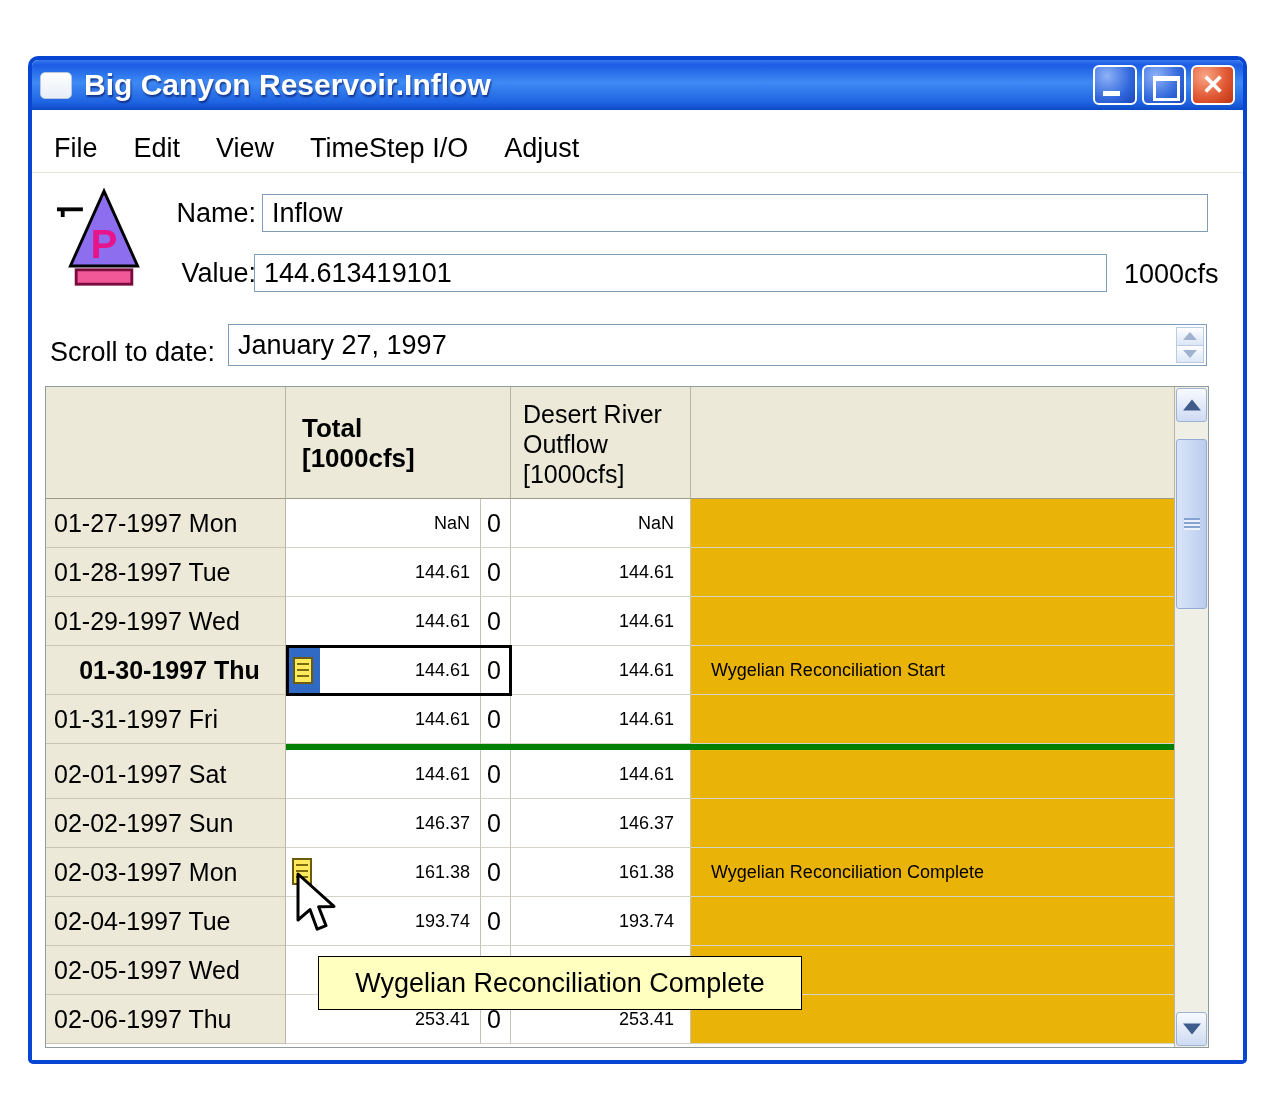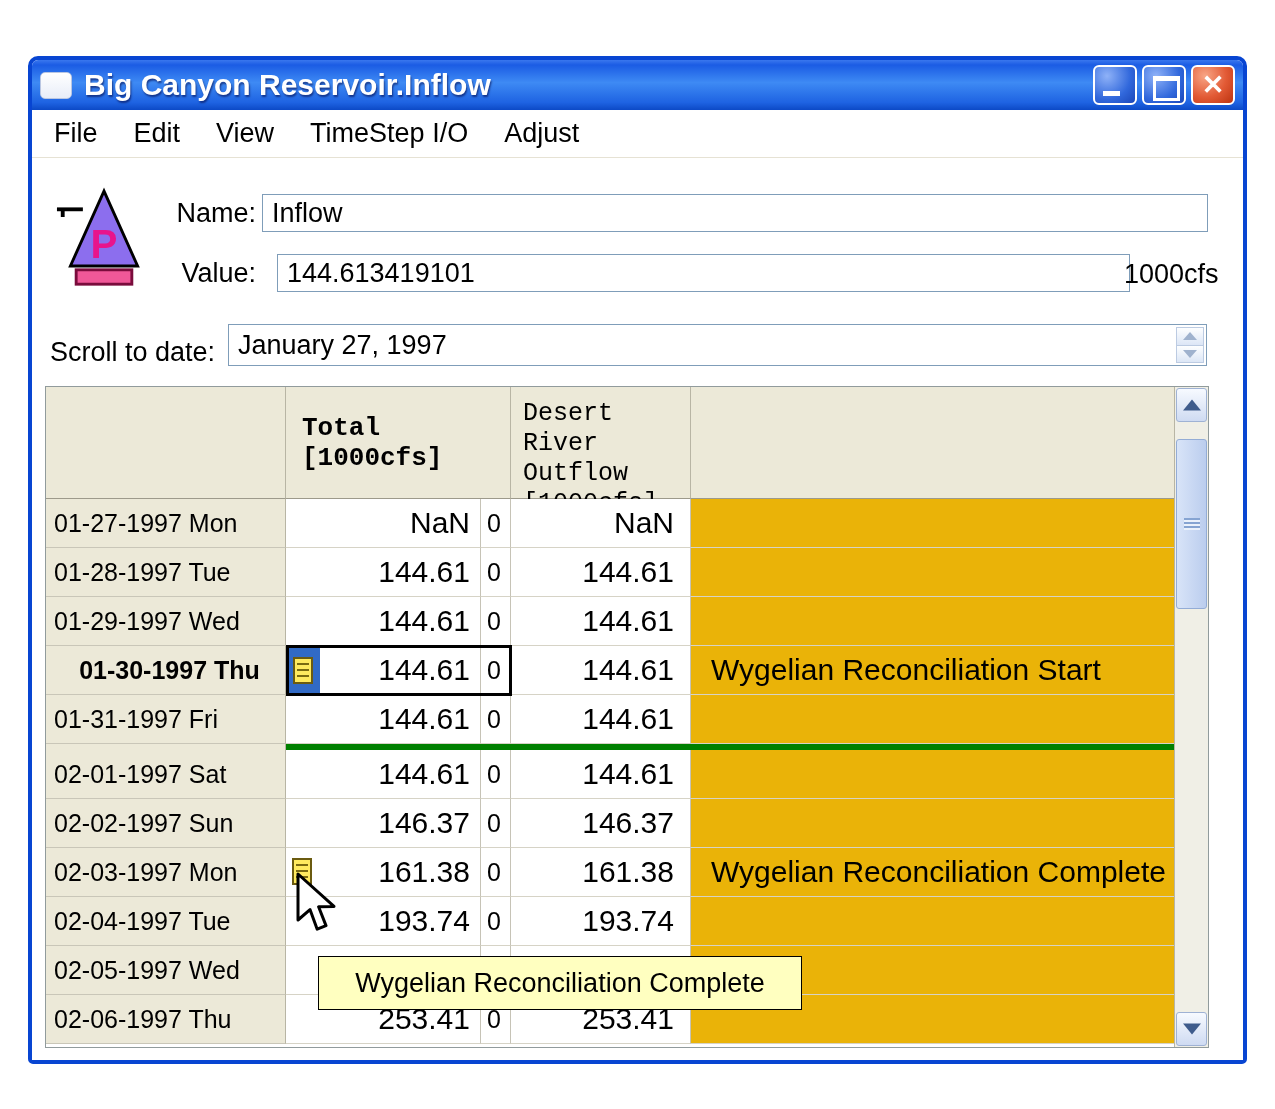--- a/index.html
+++ b/index.html
@@ -22,61 +22,61 @@
   .tbtn.close { background:radial-gradient(circle at 30% 25%, #F8A585, #E25A35 55%, #BC3310); }
   .tbtn.min::after { content:""; position:absolute; left:8px; bottom:7px; width:17px; height:5px; background:#fff; }
   .tbtn.max::after { content:""; position:absolute; left:9px; top:9px; width:21px; height:17px;
                      border:3px solid #fff; border-top-width:5px; }
   .tbtn.close span { position:absolute; left:0; top:0; right:0; bottom:0; display:flex; align-items:center;
                      justify-content:center; color:#fff; font-size:27px; font-weight:bold; }
 
   .client { position:absolute; left:0; top:50px; right:0; bottom:0; background:#fff; }
 
   
-  .menubar { position:absolute; left:0; top:0; right:0; height:48px; background:#fff;
+  .menubar { position:absolute; left:0; top:15px; right:0; height:48px; background:#fff;
              border-bottom:1px solid #E6E2D4; display:flex; align-items:center; padding:0 22px; }
   .menu-item { font-size:27px; color:#000; margin-right:36px; white-space:nowrap; }
 
   
   .slot-icon { position:absolute; left:24px; top:76px; width:96px; height:110px; }
   .fld-label { position:absolute; font-size:27px; color:#000; text-align:right; line-height:38px; }
   .lbl-name  { left:128px; top:84px;  width:96px; }
   .lbl-value { left:128px; top:144px; width:96px; }
   .lbl-scroll{ left:18px;  top:221px; width:176px; text-align:left; line-height:42px; }
   .xp-input { position:absolute; background:#fff; border:1px solid #7F9DB9; font-size:27px;
               color:#000; padding:0 9px; line-height:36px; white-space:nowrap; overflow:hidden; }
   .in-name  { left:230px; top:84px;  width:946px; height:38px; }
-  .in-value { left:222px; top:144px; width:853px; height:38px;margin-left:23px; }
+  .in-value { left:222px; top:144px; width:853px; height:38px; }
   .in-scroll{ left:196px; top:214px; width:979px; height:42px; line-height:40px; }
   .unit { position:absolute; left:1092px; top:149px; font-size:27px; color:#000; }
 
   .spinner { position:absolute; right:2px; top:2px; width:28px; height:36px; display:flex; flex-direction:column; }
   .spin-btn { flex:1; background:linear-gradient(180deg,#FDFEFF,#DCE6F6); border:1px solid #BCCBE2;
               position:relative; }
   .spin-btn + .spin-btn { border-top:none; }
   .tri { display:block; width:0; height:0; position:absolute; left:50%; top:50%; }
   .tri-up-sm   { border-left:7px solid transparent; border-right:7px solid transparent;
                  border-bottom:8px solid #9FB2CE; transform:translate(-50%,-50%); }
   .tri-down-sm { border-left:7px solid transparent; border-right:7px solid transparent;
                  border-top:8px solid #9FB2CE; transform:translate(-50%,-50%); }
 
   
   .table { position:absolute; left:13px; top:276px; width:1164px; height:662px;
            border:1px solid #919B9C; background:#fff; overflow:hidden; }
   .tbody { position:absolute; left:0; top:0; width:1128px; }
   .thead { display:flex; height:112px; }
   .hcell { background:#ECE9D8; border-right:1px solid #B8B5A4; border-bottom:1px solid #9D9A8B;
-           font-size:25px; color:#000; white-space:pre-line; line-height:30px;font-family:Liberation Mono, monospace; }
+           font-size:25px; color:#000; white-space:pre-line; line-height:30px; }
   .h-label   { width:240px; }
   .h-total   { width:225px; font-weight:bold; padding:26px 0 0 16px; font-size:26px; }
   .h-outflow { width:180px; padding:12px 0 0 12px; }
   .h-note    { flex:1; border-right:none; }
 
   .trow { display:flex; height:49px; }
-  .cell { font-size:30px; color:#000; line-height:48px; white-space:nowrap; overflow:hidden; }
+  .cell { font-size:18px; color:#000; line-height:48px; white-space:nowrap; overflow:hidden; }
   .c-label  { width:240px; background:#ECE9D8; border-right:1px solid #B8B5A4;
               border-bottom:1px solid #C9C6B8; padding-left:8px; font-size:25px; }
   .c-total  { width:195px; background:#fff; border-right:1px solid #C6C3B6;
               border-bottom:1px solid #D6D3C6; text-align:right; padding-right:10px; position:relative; }
   .c-flag   { width:30px;  background:#fff; border-right:1px solid #C6C3B6;
               border-bottom:1px solid #D6D3C6; padding-left:6px; font-size:25px; }
   .c-outflow{ width:180px; background:#fff; border-right:1px solid #C6C3B6;
               border-bottom:1px solid #D6D3C6; text-align:right; padding-right:16px; }
   .c-note   { flex:1; background:#eab308; border-bottom:1px solid #D6D3C6; padding-left:20px; }
   .bold { font-weight:bold;text-align:center; }

